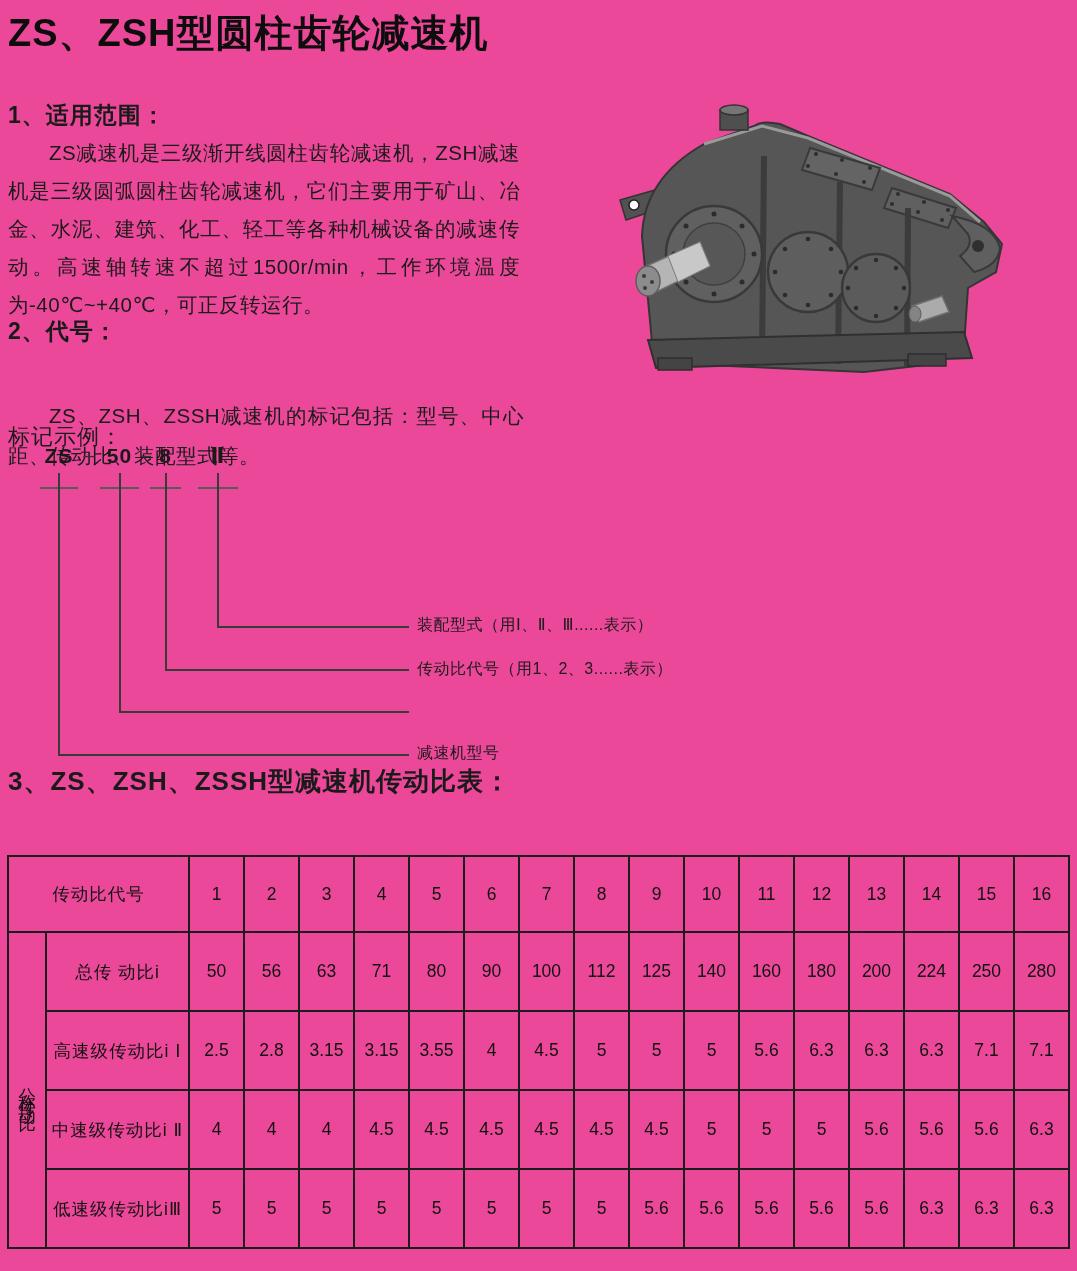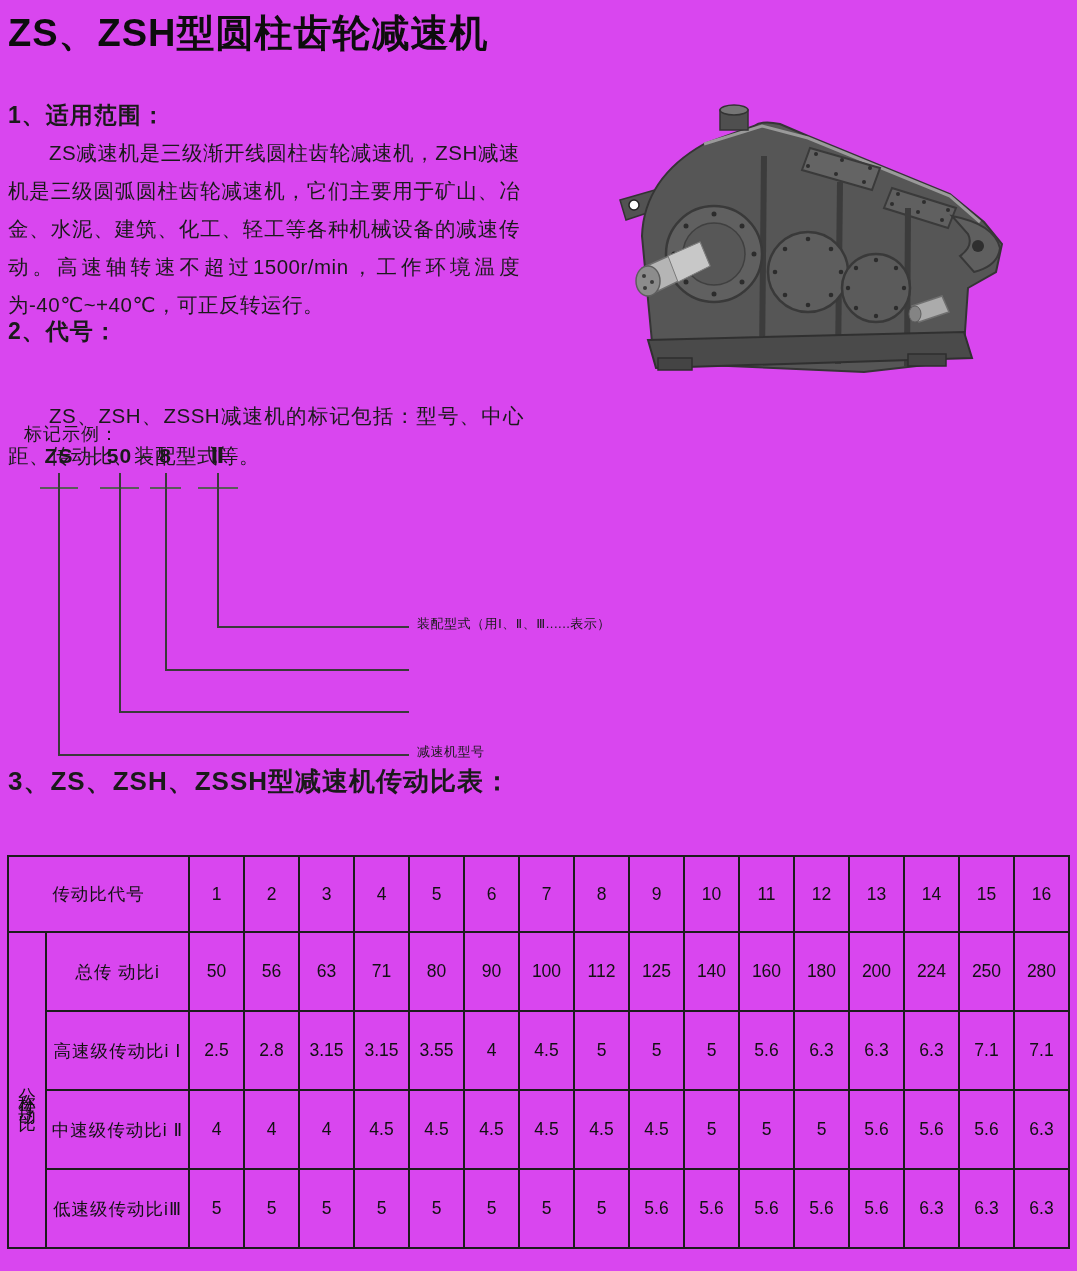--- a/index.html
+++ b/index.html
@@ -1,20 +1,20 @@
 <!DOCTYPE html>
 <html><head>
 <meta charset="utf-8">
 <style>
   html,body{margin:0;padding:0;background:#e8e8e8;}
   .page{
     position:relative;
     width:1077px;height:1271px;
     margin:0 auto;
-    background:#d946ef;
+    background:#ec4899;
     font-family:"Liberation Sans","DejaVu Sans",sans-serif;
     color:#1a1a1a;
     overflow:hidden;
   }
   .page-title{
     position:absolute;left:8px;top:8px;
     font-size:38px;font-weight:bold;letter-spacing:1px;
     margin:0;color:#0d0d0d;
   }
   .sec-heading{
@@ -26,22 +26,22 @@
   .sec3-heading{top:764px;font-size:26px;}
   .body-para{
     position:absolute;left:8px;margin:0;
     font-size:20.5px;line-height:38px;
     text-align:justify;text-indent:2em;
     letter-spacing:0.5px;
   }
   .scope-para{top:134px;width:512px;}
   .code-para{top:352px;width:516px;line-height:40px;margin-top:44px;}
   .example-label{
-    position:absolute;left:24px;top:422px;
-    font-size:18px;letter-spacing:1px;
+    position:absolute;left:8px;top:422px;
+    font-size:22px;letter-spacing:1px;
   }
   
   .code-part{
     position:absolute;top:444px;height:24px;
     text-align:center;font-size:21px;font-weight:bold;
     border-bottom:2px solid #5a5a5a;padding-bottom:19px;
     letter-spacing:1px;
   }
   .code-sep{
     position:absolute;top:444px;height:24px;
@@ -50,21 +50,21 @@
   .part-model{left:40px;width:38px;}
   .part-center{left:100px;width:39px;}
   .part-ratio{left:150px;width:31px;}
   .part-assembly{left:198px;width:40px;}
   .sep1{left:80px;width:18px;}
   .sep2{left:140px;width:9px;}
   .sep3{left:183px;width:13px;}
   .callout-lines{position:absolute;left:0;top:473px;}
   .callout-label{
     position:absolute;left:417px;
-    font-size:13px;letter-spacing:0.5px;white-space:nowrap;
+    font-size:16px;letter-spacing:0.5px;white-space:nowrap;
   }
   .callout-0{top:615px;}
   .callout-1{top:659px;}
   .callout-2{top:700px;}
   .callout-3{top:743px;}
   .reducer-illustration{position:absolute;left:612px;top:96px;}
   
   .ratio-table{
     position:absolute;left:7px;top:855px;
     border-collapse:collapse;table-layout:fixed;
@@ -197,20 +197,21 @@
   <svg class="callout-lines" width="430" height="295" viewBox="0 0 430 295" aria-hidden="true">
     <g fill="none" stroke="#3a3a3a" stroke-width="2">
       <polyline points="218,0 218,154 409,154"></polyline>
       <polyline points="166,0 166,197 409,197"></polyline>
       <polyline points="120,0 120,239 409,239"></polyline>
       <polyline points="59,0 59,282 409,282"></polyline>
     </g>
   </svg>
 
   <div class="callout-label callout-0">装配型式（用Ⅰ、Ⅱ、Ⅲ......表示）</div>
+  <div class="callout-label callout-1">传动比代号（用1、2、3......表示）</div>
   <div class="callout-label callout-3">减速机型号</div>
 
   <h2 class="sec-heading sec3-heading">3、ZS、ZSH、ZSSH型减速机传动比表：</h2>
 
   <table class="ratio-table">
     <colgroup>
       <col style="width:38px">
         <col style="width:143px">
     <col>
         <col>

